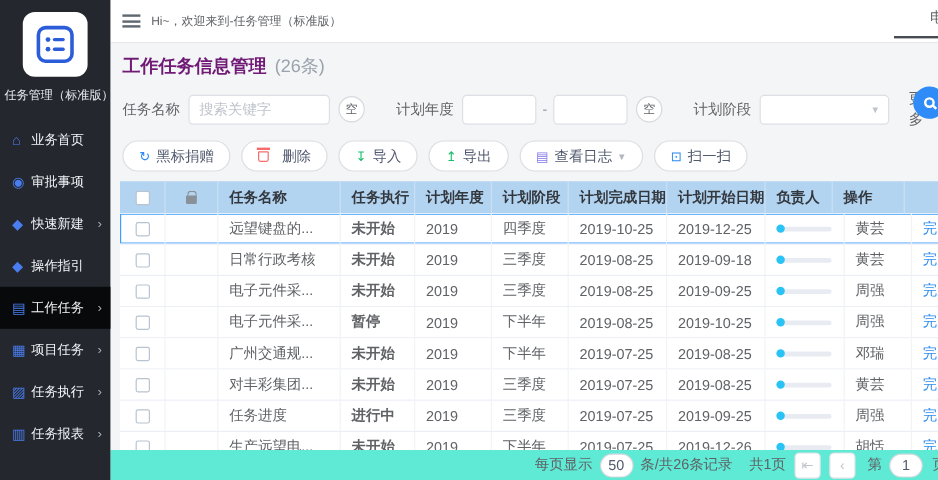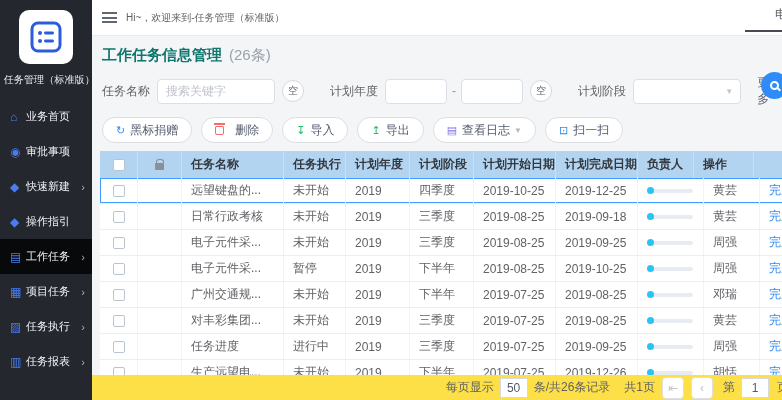--- a/index.html
+++ b/index.html
@@ -21,21 +21,21 @@
   
   .topbar { position:absolute; left:92px; top:0; right:0; height:36px; background:#fff; border-bottom:1px solid #e7e9ee; display:flex; align-items:center; padding-left:10px; z-index:5; }
   .icon-hamburger { width:15px; height:11px; border-top:2px solid #5f6770; border-bottom:2px solid #5f6770; position:relative; flex:none; }
   .icon-hamburger::after { content:''; position:absolute; top:2.5px; left:0; right:0; height:2px; background:#5f6770; }
   .welcome { color:#606266; font-size:10px; margin-left:9px; white-space:nowrap; }
   .top-tab { position:absolute; left:653px; top:6px; width:90px; color:#606266; font-size:12px; padding-bottom:7px; border-bottom:2px solid #474b52; white-space:nowrap; text-align:right; }
 
   
   .main { position:absolute; left:92px; top:36px; right:0; bottom:0; }
   .page-head { display:flex; align-items:baseline; padding:10px 0 0 10px; }
-  .page-title { font-size:15px; font-weight:bold; color:#0f766e; }
+  .page-title { font-size:15px; font-weight:bold; color:#701a75; }
   .page-count { font-size:15px; color:#9aa2ab; margin-left:7px; }
 
   .filters { display:flex; align-items:center; padding-left:10px; margin-top:9px; position:relative; }
   .f-label { font-size:12px; color:#606266; margin-right:7px; white-space:nowrap; }
   .f-input { height:25px; border:1px solid #dcdfe6; border-radius:4px; background:#fff; font-size:12px; color:#606266; padding:0 8px; outline:none; }
   .f-input::placeholder { color:#c0c4cc; }
   .w-name { width:118px; }
   .w-year { width:62px; }
   .range-sep { color:#909399; font-size:12px; margin:0 5px; }
   .clear-btn { width:22px; height:22px; border-radius:50%; border:1px solid #d6d9de; background:#fff; color:#606266; font-size:10px; display:flex; align-items:center; justify-content:center; margin-left:7px; cursor:pointer; flex:none; }
@@ -59,39 +59,39 @@
   
   .table { margin:8px 0 0 8px; background:#fff; width:730px; }
   .trow { display:flex; align-items:center; height:26px; border-bottom:1px solid #ebeef5; background:#fff; }
   .trow.focused { box-shadow:inset 0 0 0 1px #3f9eff; }
   .thead { height:27px; background:#b3d4f0; border-bottom:none; }
   .cell { height:100%; display:flex; align-items:center; padding-left:9px; font-size:12px; color:#606266; white-space:nowrap; overflow:hidden; flex:none; border-right:1px solid #f2f3f5; }
   .thead .cell { color:#33383f; font-weight:bold; border-right:1px solid #c9e0f4; }
   .c-check { width:38px; justify-content:center; padding-left:0; }
   .c-lock { width:44px; justify-content:center; padding-left:0; }
   .c-name { width:102px; }
-  .c-status { width:62px; }
+  .c-status { width:62px;font-weight:bold; }
   .c-year { width:64px; }
   .c-stage { width:64px; }
   .c-start { width:82px; }
   .c-end { width:82px; }
   .c-prog { width:66px; }
   .c-owner { width:56px; }
   .c-act { width:60px; border-right:none; }
   .checkbox { width:12px; height:12px; border:1px solid #b8c4d0; border-radius:2px; background:#fff; cursor:pointer; }
   .icon-lock { width:9px; height:7px; background:#8a9097; border-radius:1px; position:relative; display:inline-block; margin-top:4px; }
   .icon-lock::before { content:''; position:absolute; top:-4.5px; left:1.3px; width:6px; height:5px; border:1.5px solid #8a9097; border-bottom:none; border-radius:3px 3px 0 0; }
   .prog-track { width:46px; height:4px; background:#e8ecf2; border-radius:2px; position:relative; }
   .prog-dot { position:absolute; left:0; top:-1.5px; width:7px; height:7px; border-radius:50%; background:#29c3f5; }
   .act-link { color:#2d8cf0; font-size:12px; cursor:pointer; }
 
   
-  .pager { position:absolute; left:92px; right:0; bottom:0; height:25px; background:#fde047; z-index:6; display:flex; align-items:center; justify-content:flex-end; font-size:12px; color:#606266; overflow:hidden; }
+  .pager { position:absolute; left:92px; right:0; bottom:0; height:25px; background:#5eead4; z-index:6; display:flex; align-items:center; justify-content:flex-end; font-size:12px; color:#606266; overflow:hidden; }
   .pager .lbl { white-space:nowrap; }
-  .numbox { min-width:28px; height:20px; border:1px solid #d6d9de; border-radius:0; background:#fff; display:flex; align-items:center; justify-content:center; margin:0 6px; font-size:12px; color:#515a6e; padding:0 4px; }
+  .numbox { min-width:28px; height:20px; border:1px solid #d6d9de; border-radius:10px; background:#fff; display:flex; align-items:center; justify-content:center; margin:0 6px; font-size:12px; color:#515a6e; padding:0 4px; }
   .pgbtn { width:22px; height:22px; border:1px solid #dcdfe6; border-radius:4px; background:#fff; color:#c0c4cc; font-size:12px; display:flex; align-items:center; justify-content:center; margin-left:7px; cursor:pointer; flex:none; }
   .sp14 { width:14px; flex:none; }
   .page-suffix { margin-left:2px; margin-right:-7px; white-space:nowrap; }
 </style>
 </head>
 <body>
 
 <div class="screen">
 
   <aside class="sidebar">
@@ -243,22 +243,22 @@
         <span class="cell c-check">
             <span class="checkbox"></span>
           </span>
         <span class="cell c-lock">
             <span class="icon-lock"></span>
           </span>
         <span class="cell c-name">任务名称</span>
         <span class="cell c-status">任务执行</span>
         <span class="cell c-year">计划年度</span>
         <span class="cell c-stage">计划阶段</span>
+        <span class="cell c-end">计划完成日期</span>
         <span class="cell c-start">计划开始日期</span>
-        <span class="cell c-end">计划完成日期</span>
         <span class="cell c-owner">负责人</span>
         <span class="cell c-act">操作</span>
       </div>
       <div>
 
           <div class="trow focused">
             <span class="cell c-check">
               <span class="checkbox"></span>
             </span>
             <span class="cell c-lock"></span>

